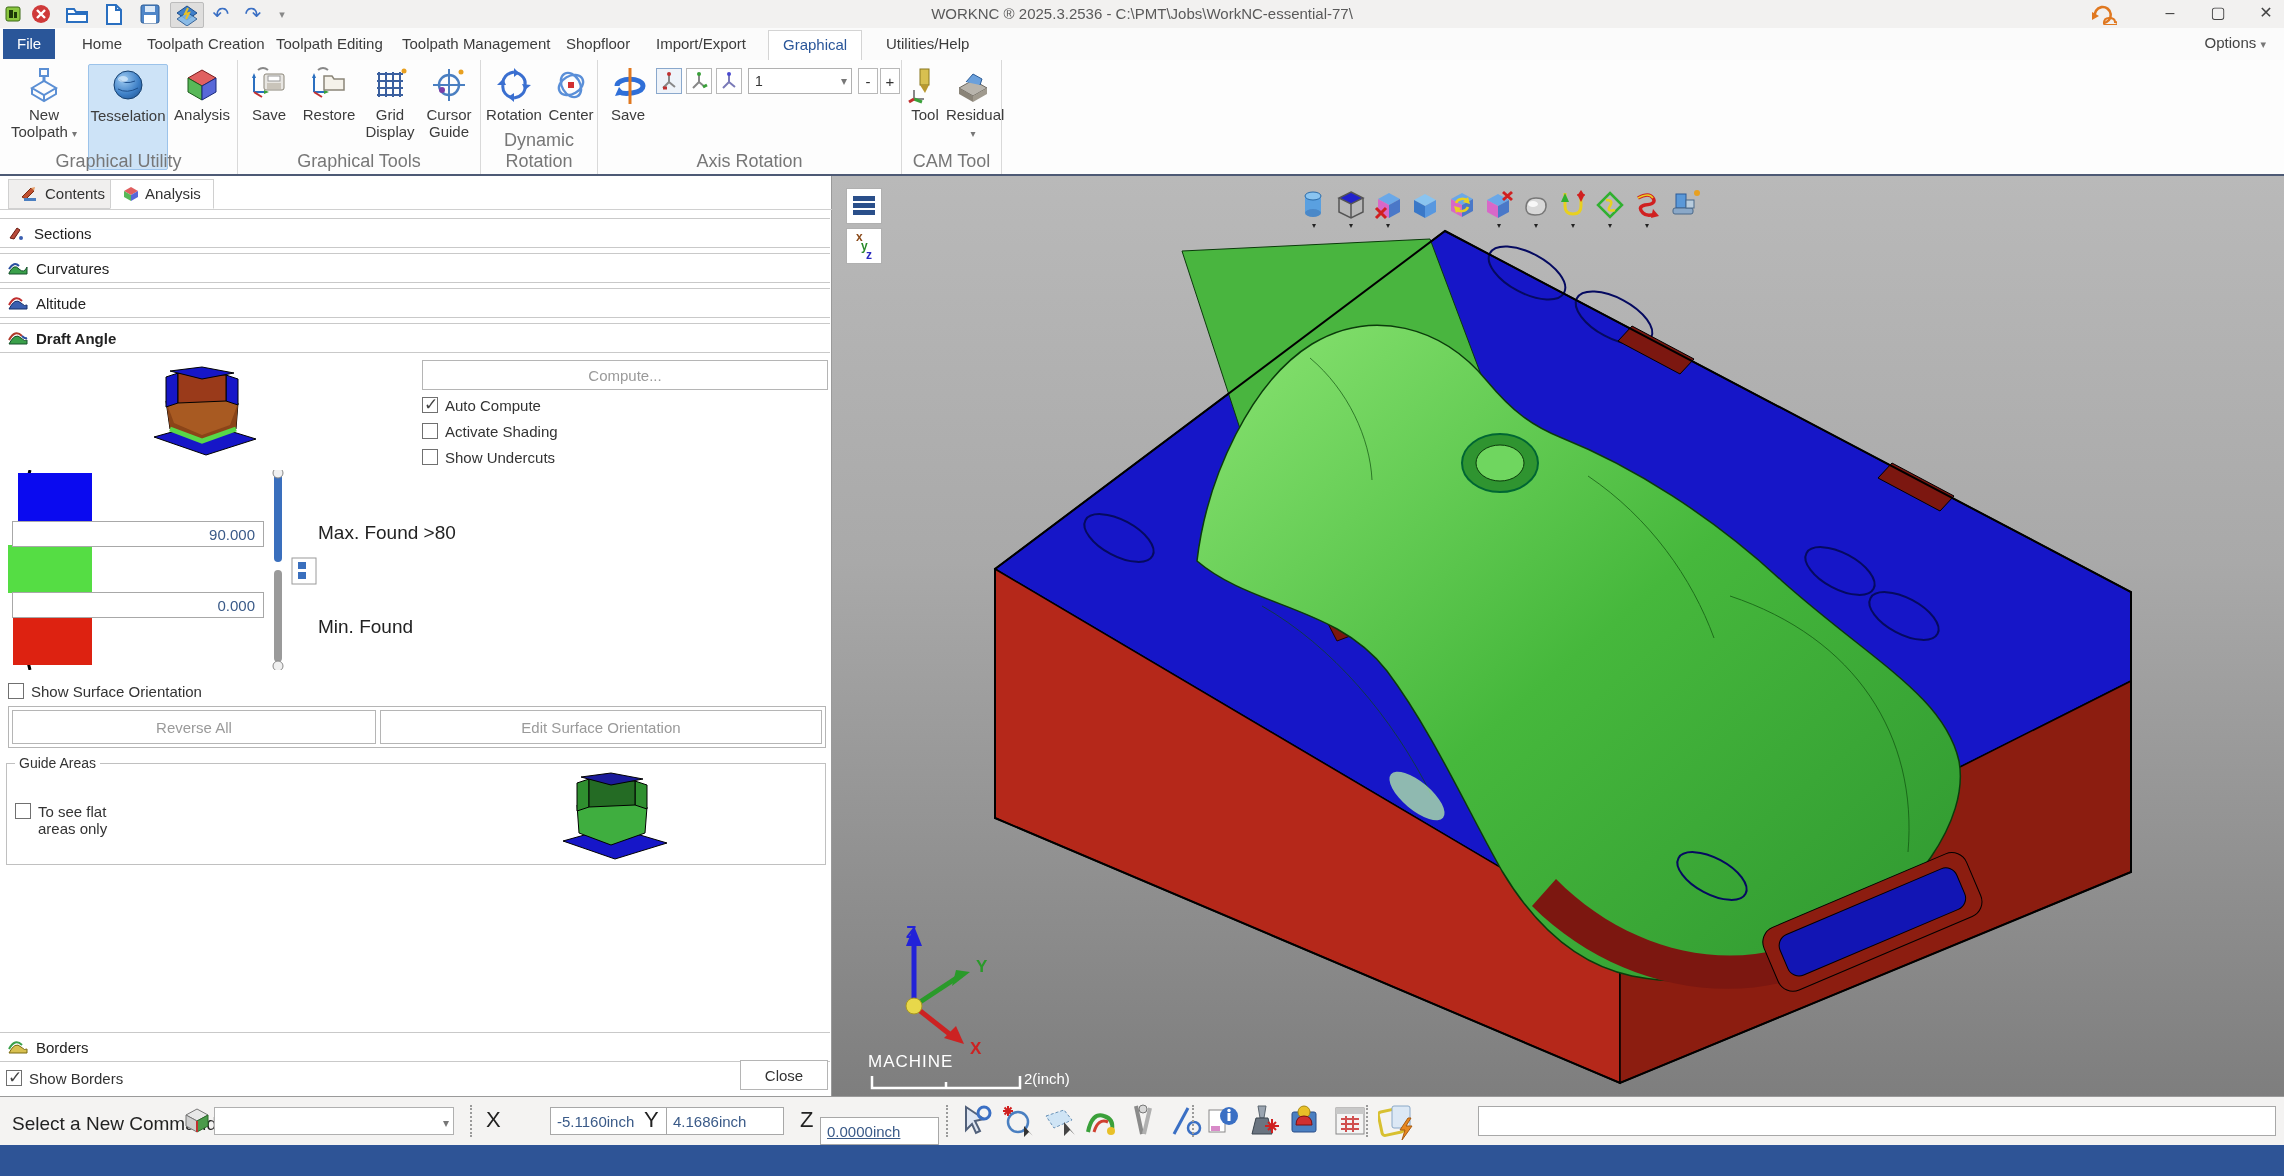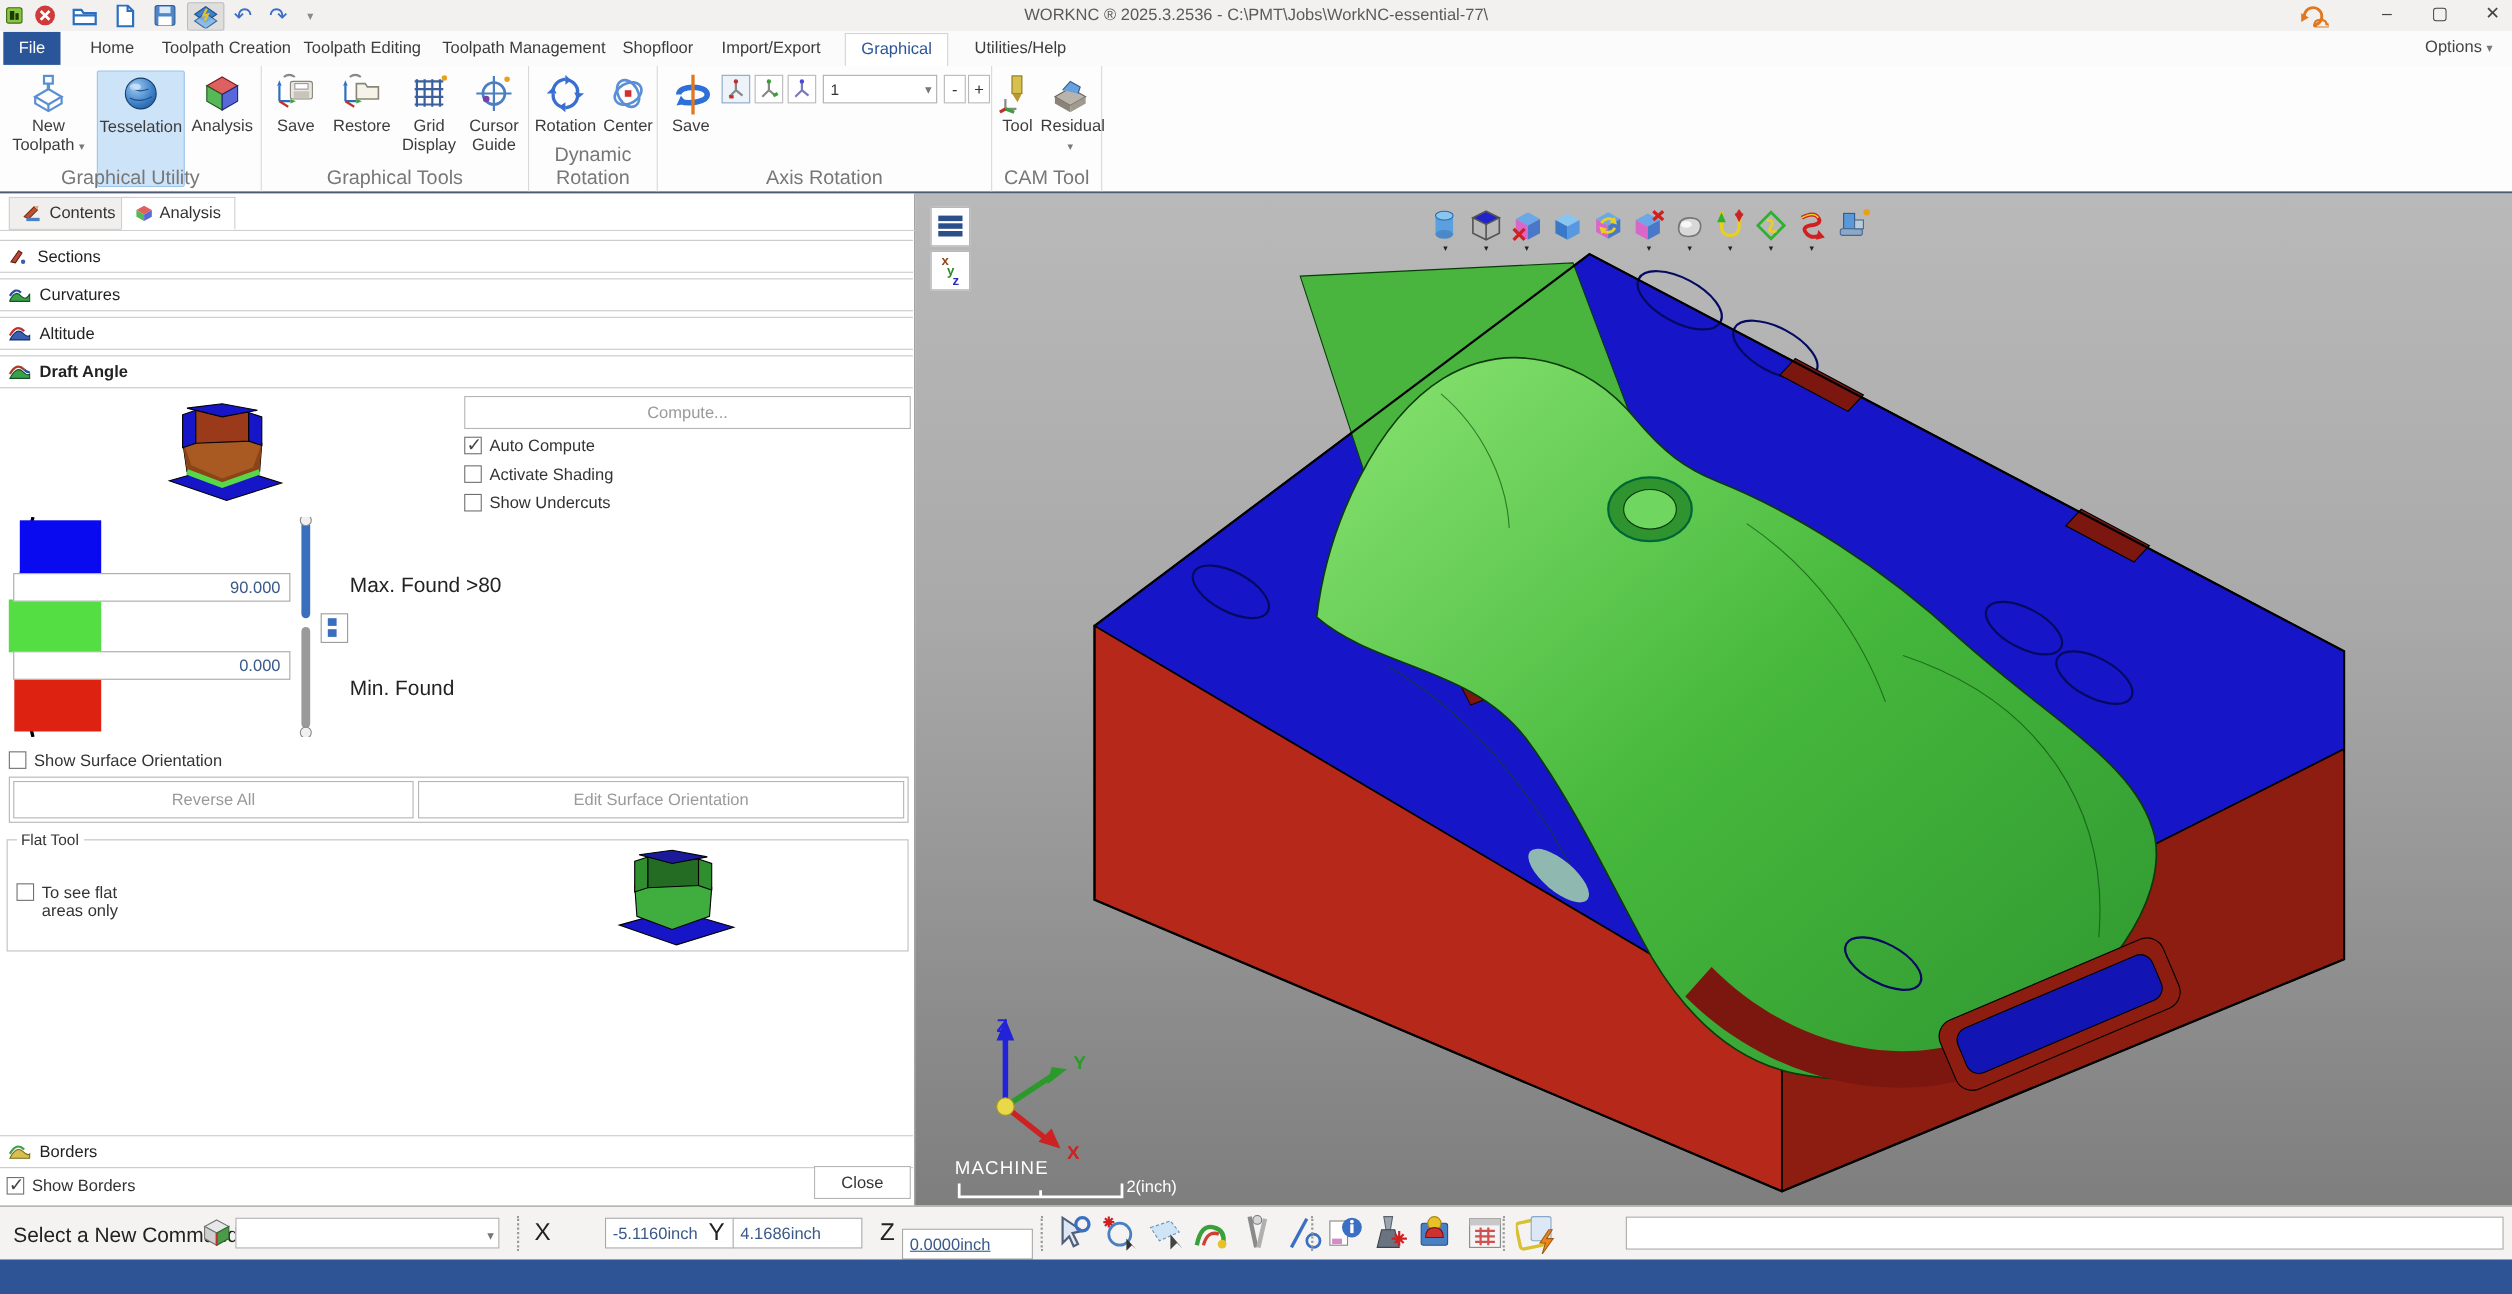--- a/index.html
+++ b/index.html
@@ -442,21 +442,21 @@
     <span class="cbx"></span>
     <span>Show Surface Orientation</span>
   </label>
 
   <div class="abs" style="left:8px;top:530px;width:818px;height:42px;border:1px solid #b5b5b5;box-sizing:border-box;">
     <div class="pbtn" style="left:3px;top:3px;width:364px;height:34px;">Reverse All</div>
     <div class="pbtn" style="left:371px;top:3px;width:442px;height:34px;">Edit Surface Orientation</div>
   </div>
 
   <fieldset id="flatareas">
-    <legend>Flat Tool</legend>
+    <legend>Guide Areas</legend>
     <label class="cb" style="left:8px;top:32px;width:120px;">
       <span class="cbx"></span>
       <span>To see flat areas only</span>
     </label>
     <div class="abs" style="left:544px;top:0px;">
       <svg width="126" height="96" viewBox="0 0 126 96">
         <polygon points="12,70 62,56 116,72 64,88" fill="#1616c8" stroke="#000"></polygon>
         <polygon points="26,34 62,26 96,36 94,62 60,74 28,62" fill="#3fae3f" stroke="#000"></polygon>
         <polygon points="26,12 38,8 38,36 26,40" fill="#2f8f2f" stroke="#000"></polygon>
         <polygon points="84,10 96,14 96,38 84,34" fill="#2f8f2f" stroke="#000"></polygon>

